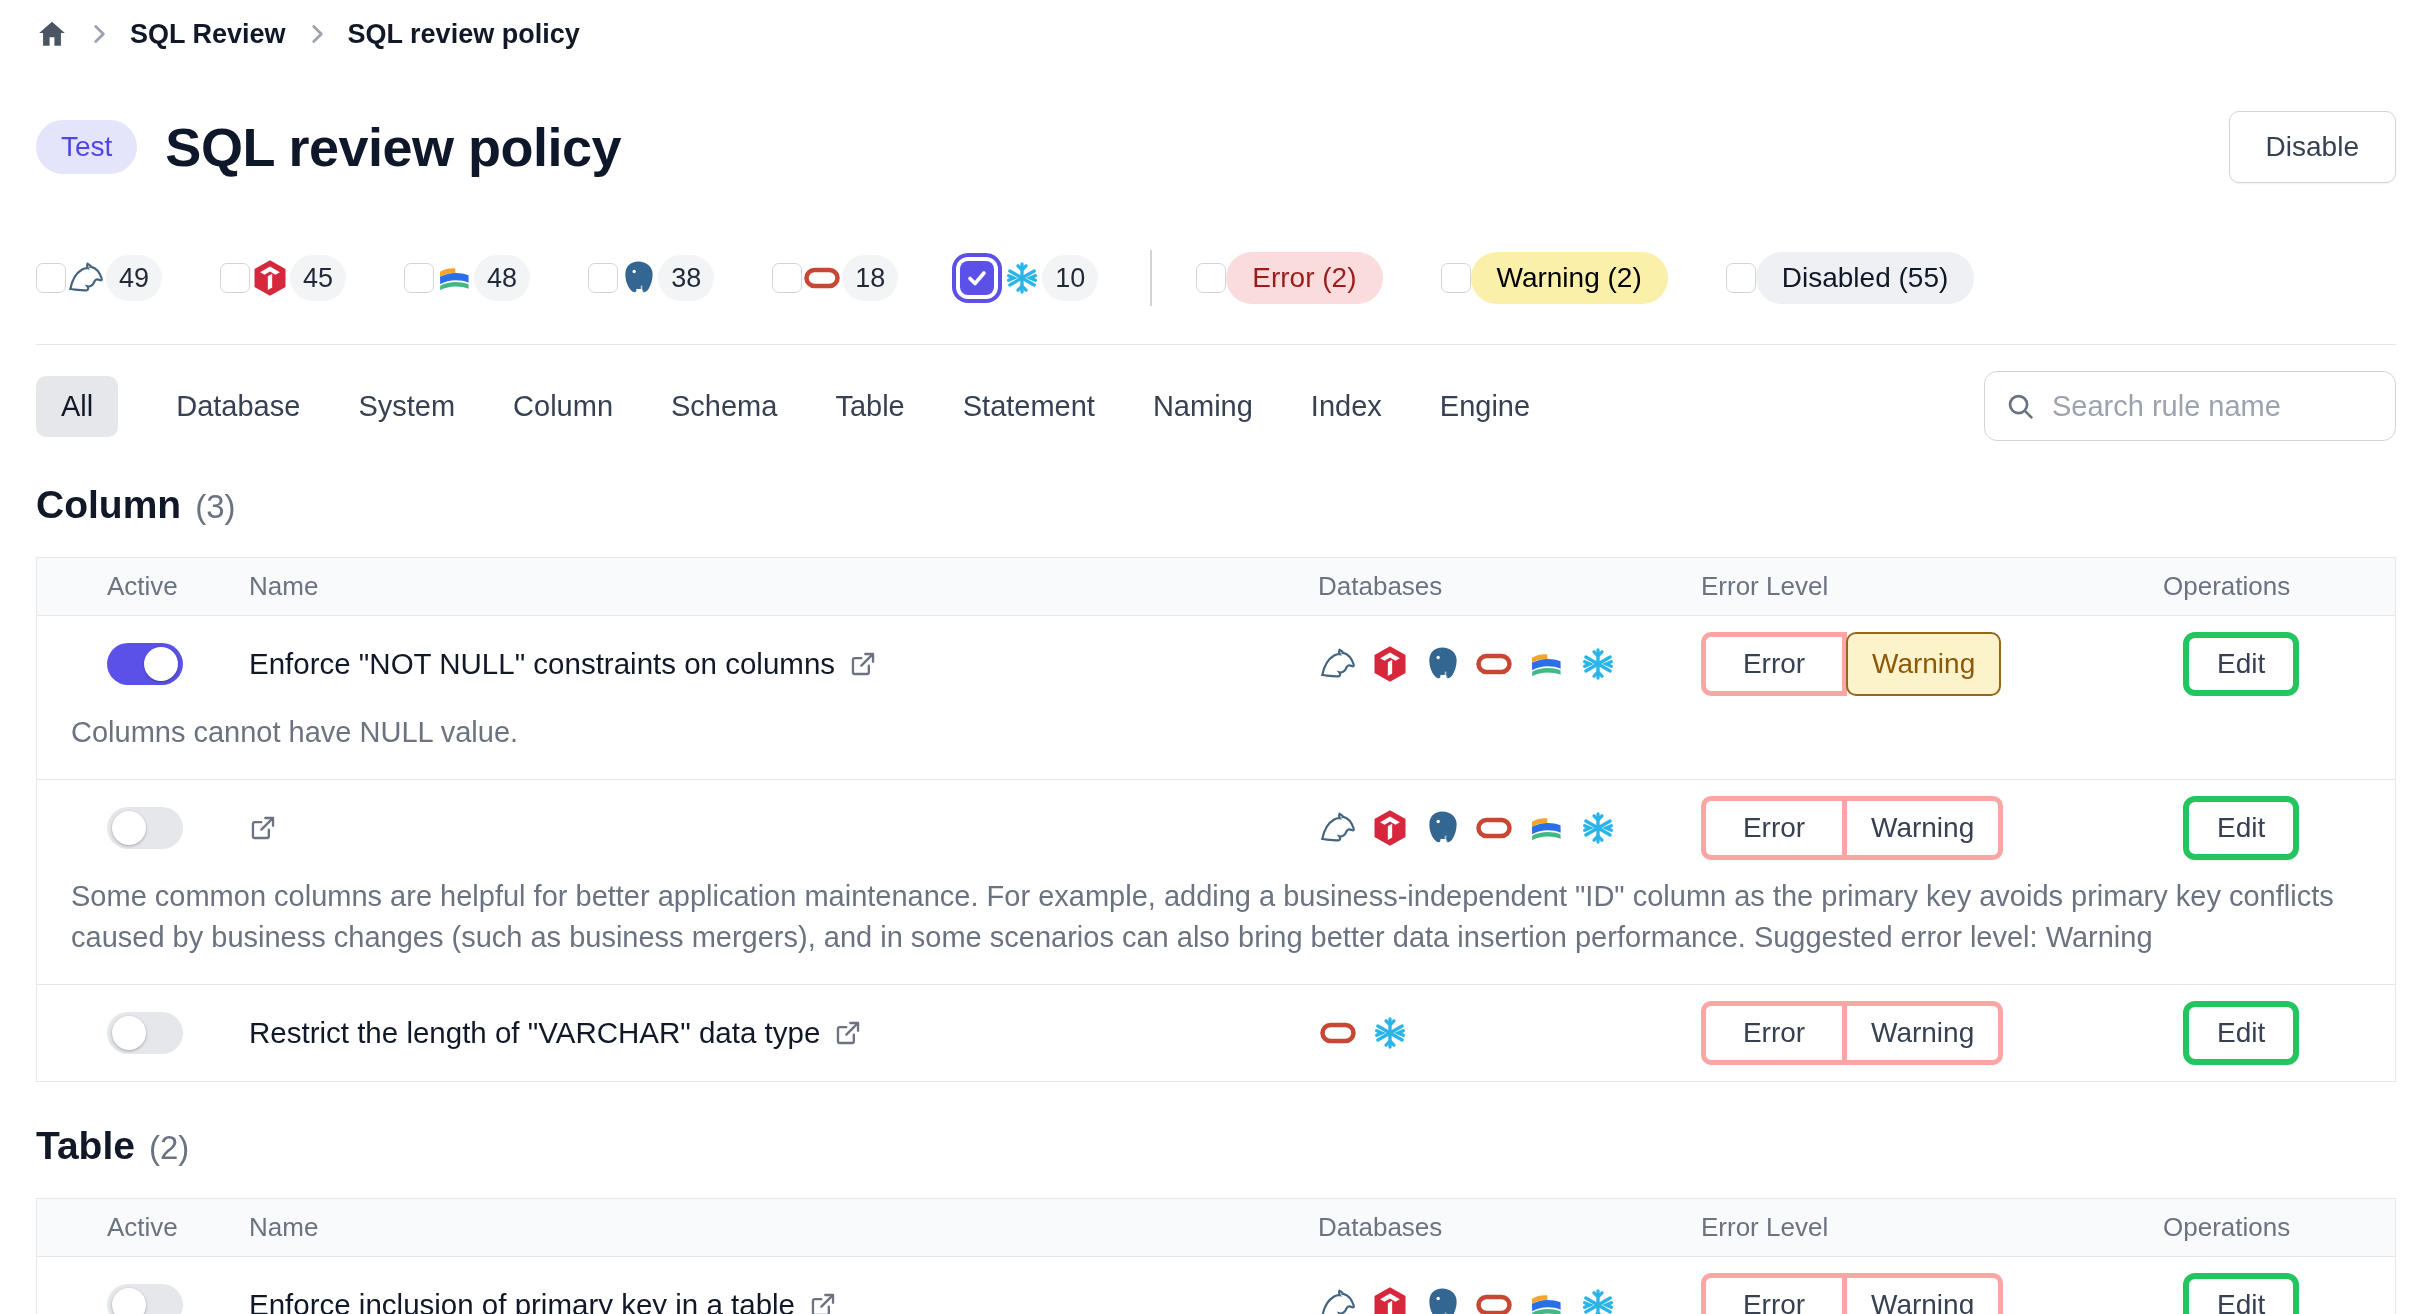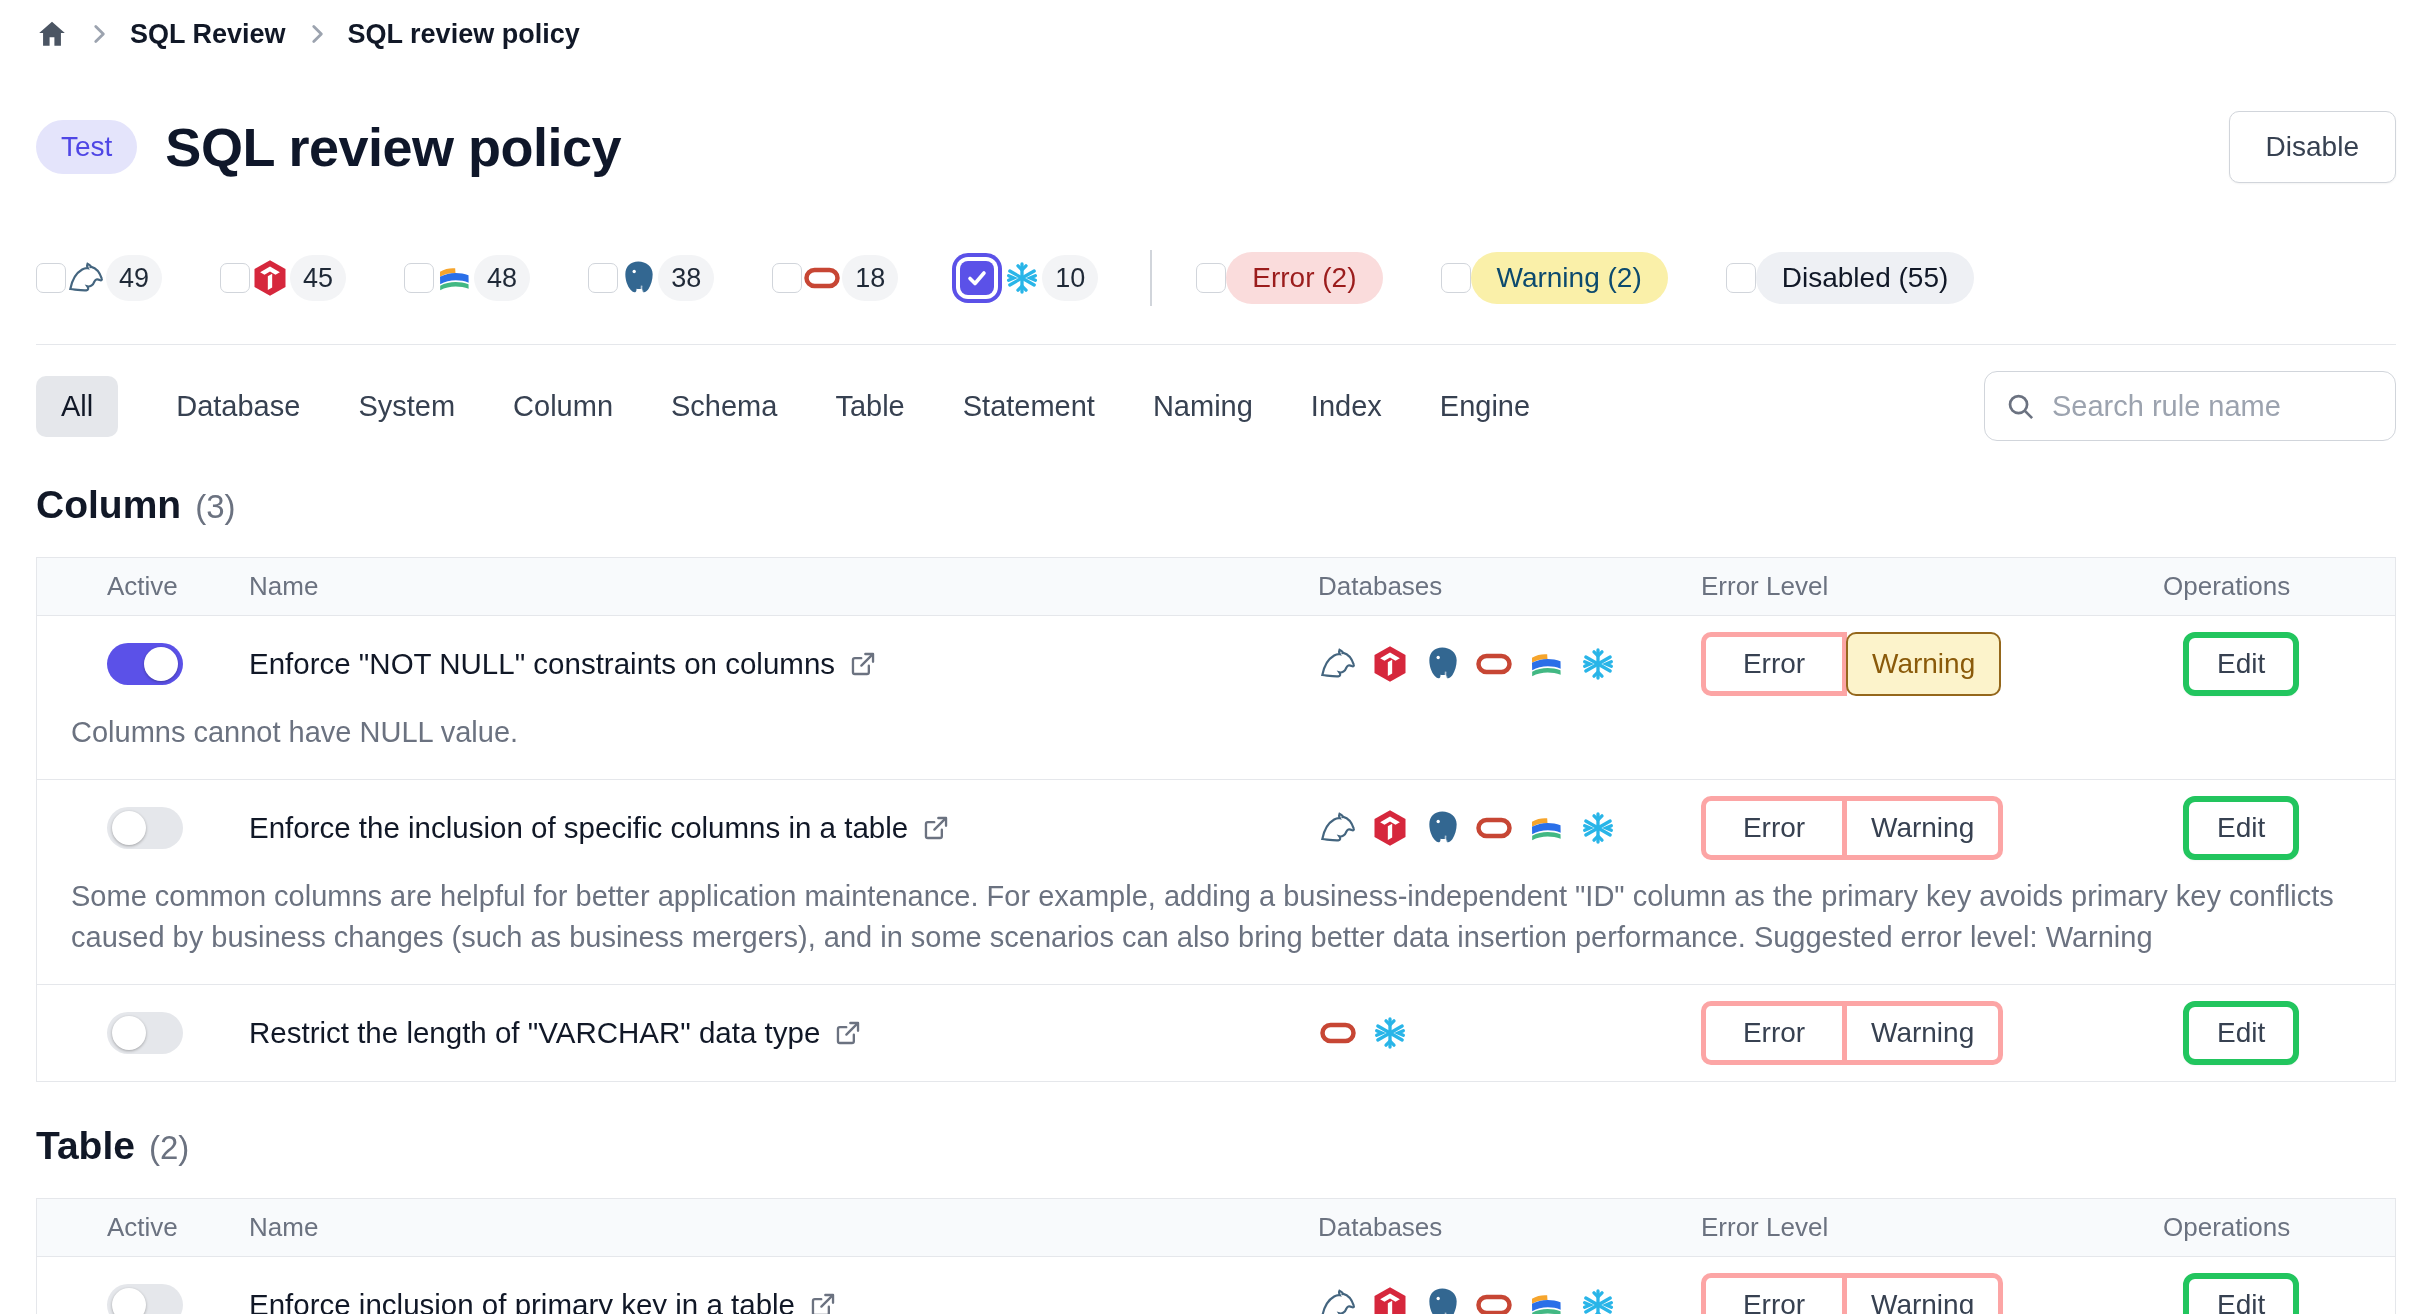--- a/index.html
+++ b/index.html
@@ -34,21 +34,21 @@
     box-shadow:0 0 0 4px #fff, 0 0 0 8px #5b51e8; margin:0 8px 0 4px; }
   .cb.checked svg { width:24px; height:24px; }
   .engine-icon svg { width:40px; height:40px; }
   .count-pill { background:#f3f4f6; border-radius:999px; min-width:48px; height:46px;
     display:inline-flex; align-items:center; justify-content:center; padding:0 13px;
     font-size:27px; color:#1f2937; }
   .v-divider { width:2px; height:56px; background:#d1d5db; margin:0 44px 0 -6px; }
   .level-pill { border-radius:999px; height:52px; display:inline-flex; align-items:center;
     padding:0 26px; font-size:28px; font-weight:400; }
   .level-pill.error { background:#fadcdc; color:#9b1c1c; }
-  .level-pill.warning { background:#faf0a9; color:#0c4a6e; }
+  .level-pill.warning { background:#faf0a9; color:#000000; }
   .level-pill.disabled { background:#eef0f4; color:#111827; }
 
   .h-divider { margin-top:30px; border:none; border-top:1.5px solid #e5e7eb; }
 
   
   .tabs-row { margin-top:26px; display:flex; align-items:center; }
   .tabs { display:flex; align-items:center; gap:58px; }
   .tab { font-size:29px; color:#374151; cursor:pointer; padding:14px 0; }
   .tab.selected { background:#e5e7eb; border-radius:10px; padding:14px 25px; color:#111827; }
   .search-wrap { margin-left:auto; width:412px; height:70px; border:1.5px solid #d1d5db;
@@ -324,21 +324,20 @@
           <div class="rule-desc">Columns cannot have NULL value.</div>
         </div>
         <div class="rule-row">
           <div class="grid-cols rule-main">
             <div class="cell-active">
               <div class="toggle">
                 <span class="knob"></span>
               </div>
             </div>
             <div class="cell-name">
-              <span class="rule-name">Enforce the inclusion of specific columns in a table</span>
               <span class="icon ext-link">
                 <svg viewBox="0 0 24 24" fill="none" stroke="#6b7280" stroke-width="2" stroke-linecap="round" stroke-linejoin="round">
                   <path d="M17 13.5V19a1.6 1.6 0 0 1-1.6 1.6H5A1.6 1.6 0 0 1 3.4 19V8.6A1.6 1.6 0 0 1 5 7h5.5"></path>
                   <polyline points="14 3.4 20.6 3.4 20.6 10"></polyline>
                   <line x1="10.6" y1="13.4" x2="20.2" y2="3.8"></line>
                 </svg>
               </span>
             </div>
             <div class="cell-dbs">
               <span class="icon engine-icon">

